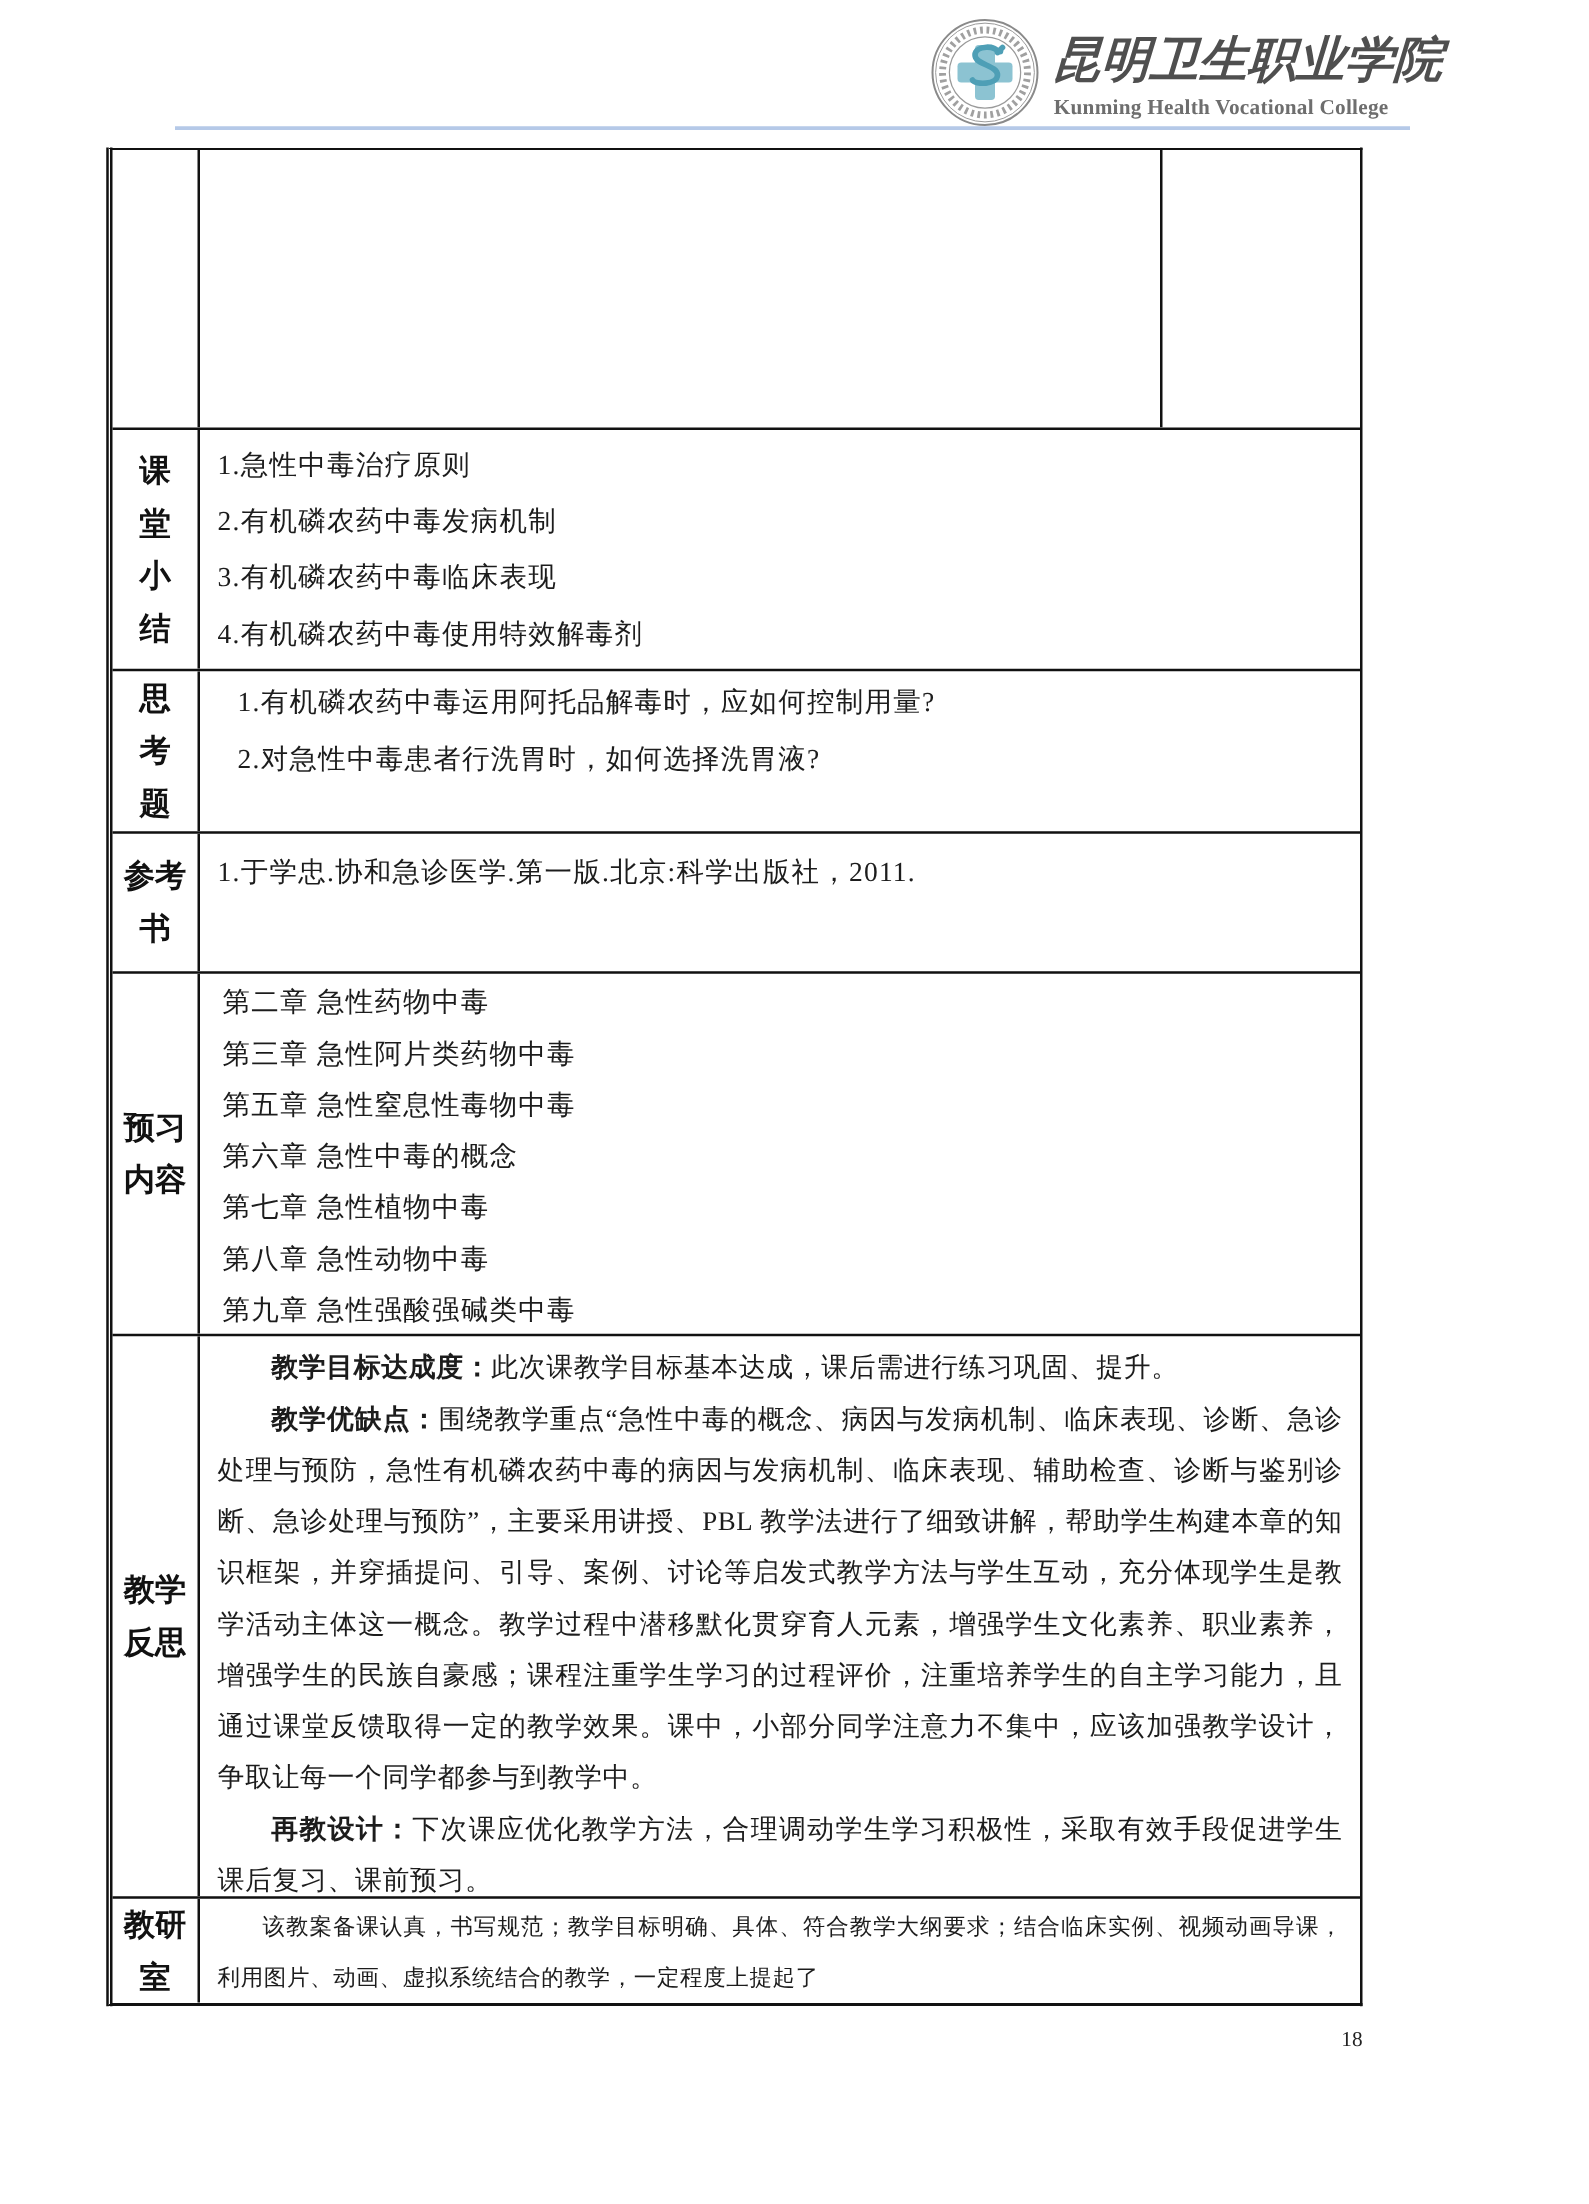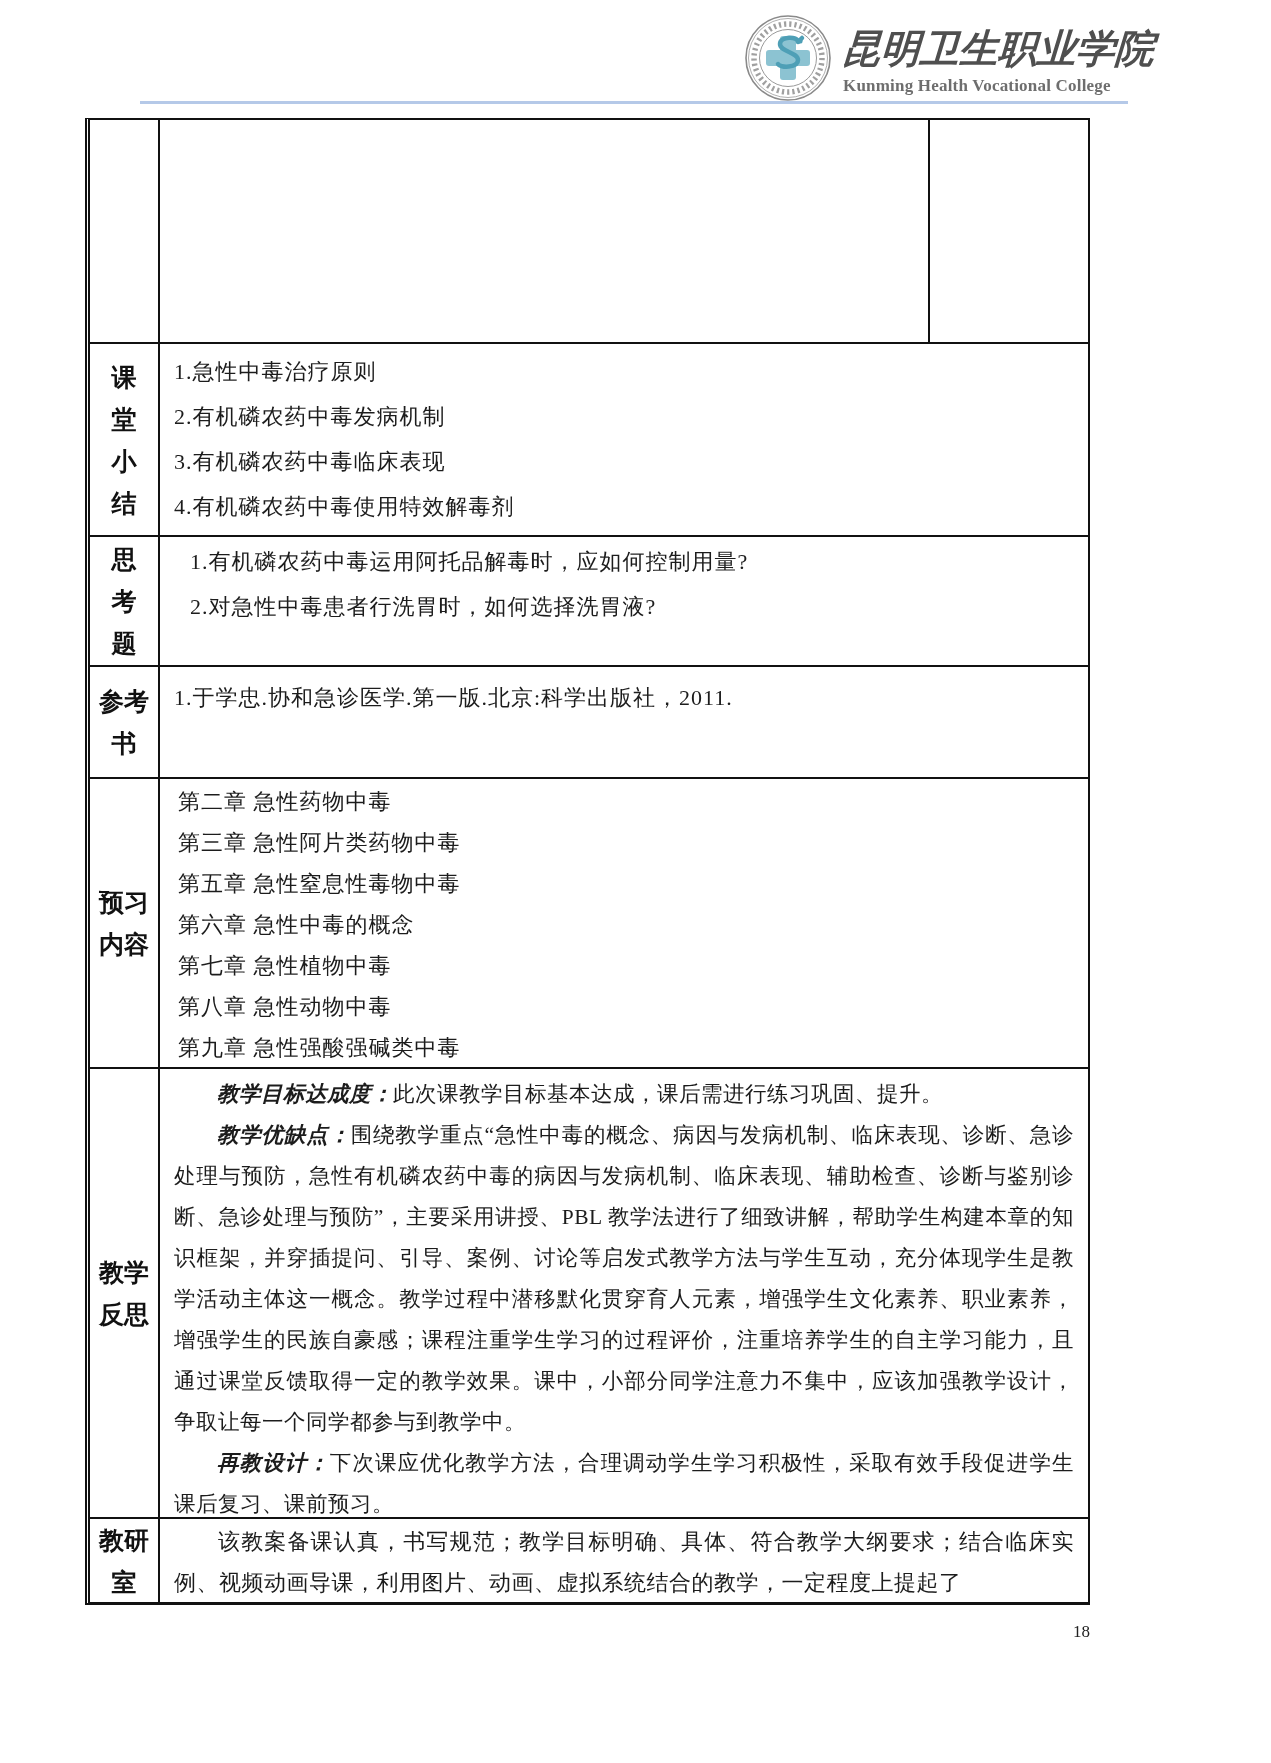--- a/index.html
+++ b/index.html
@@ -65,24 +65,24 @@
   .r5 .lines { padding-top:2px; padding-left:18px; }
   .r5 .lines .line { line-height:41px; }
 
   .reflect { padding:5px 14px 0 14px; }
   .para {
     font-size:21.5px; line-height:41px; text-align:justify;
     text-indent:2em; letter-spacing:0.5px; word-break:break-all;
   }
   .plead {
     font-family:"Liberation Sans","DejaVu Sans",sans-serif;
-    font-weight:700; letter-spacing:0.5px;font-style:italic;
+    font-weight:700; letter-spacing:0.5px;
   }
   .office-text {
-    padding:2px 14px 0 14px; font-size:22px; line-height:41px;
+    padding:2px 14px 0 14px; font-size:18px; line-height:41px;
     text-align:justify; text-indent:2em; letter-spacing:0.5px; word-break:break-all;
   }
 
   .page-number {
     position:absolute; left:85px; top:1622px; width:1005px;
     text-align:right; font-size:17px; color:#222;
     font-family:"Liberation Serif","DejaVu Serif",serif;
   }
 </style>
 </head>

